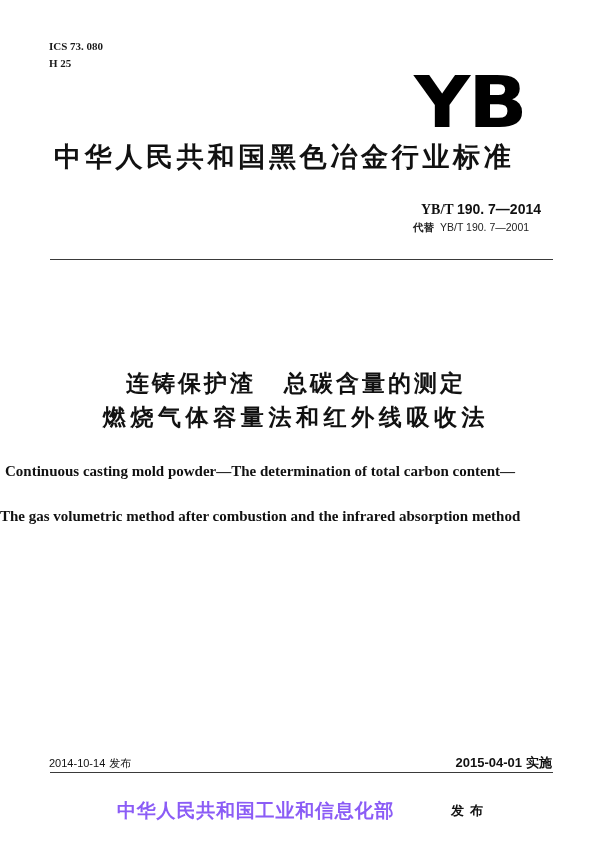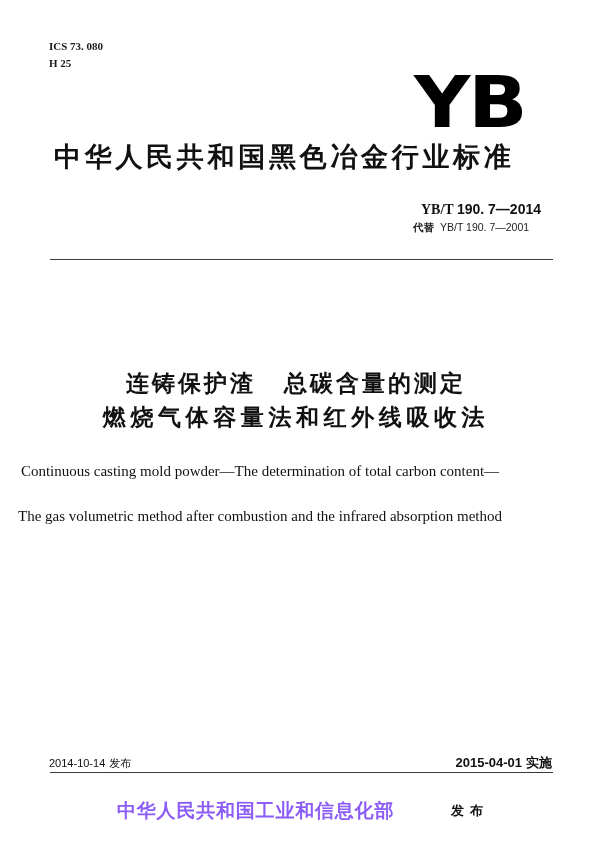--- a/index.html
+++ b/index.html
@@ -100,21 +100,21 @@
     }
     .cn-title-1 { top: 368px; line-height: 30px; letter-spacing: 3px; }
     .cn-title-2 { top: 402px; line-height: 30px; letter-spacing: 4.6px; }
     .cn-title-1 .gap { display: inline-block; width: 28px; }
 
     .en-title {
       left: 0;
       width: 520px;
       text-align: center;
       font-family: "Liberation Serif", "DejaVu Serif", serif;
-      font-weight: normal;
+      font-weight: bold;
       font-size: 15px;
       line-height: 20px;
       color: #111;
     }
     .en-title-1 { top: 461px; }
     .en-title-2 { top: 481px; margin-top: 25px; }
 
     .date-issue {
       left: 49px;
       top: 755px;

